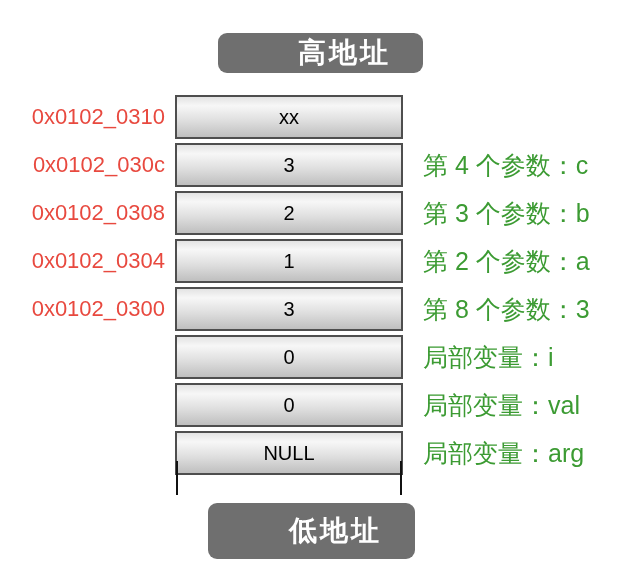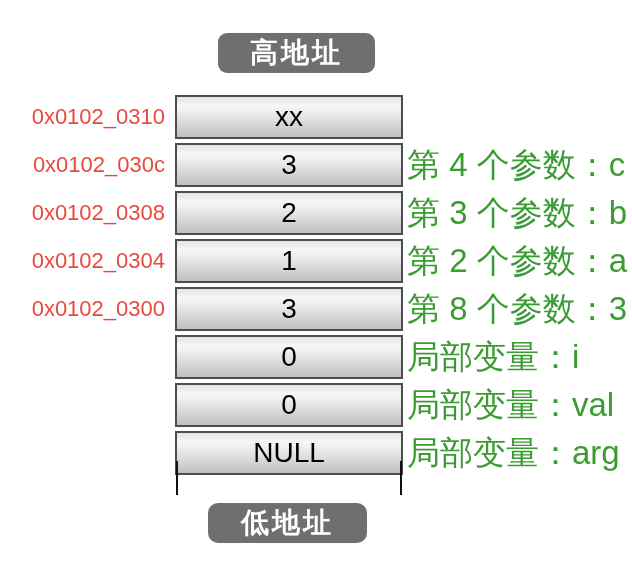--- a/index.html
+++ b/index.html
@@ -15,23 +15,24 @@
     position: absolute;
     background: #6f6f6f;
     color: #ffffff;
     border-radius: 9px;
     display: flex;
     align-items: center;
     justify-content: center;
     font-size: 28px;
     font-weight: bold;
     letter-spacing: 3px;
+    padding-left: 48px;
   }
   .badge-top    { left: 218px; top: 33px;  width: 157px; height: 40px; }
-  .badge-bottom { left: 208px; top: 503px; width: 159px; height: 40px; border-radius: 10px; }
+  .badge-bottom { left: 208px; top: 503px; width: 159px; height: 56px; }
 
   .col {
     position: absolute;
     display: flex;
     flex-direction: column;
     gap: 4px;
     top: 95px;
   }
   .col-addresses { left: 0;     width: 165px; }
   .col-cells     { left: 175px; width: 228px; }
@@ -47,30 +48,31 @@
   }
   .cell {
     box-sizing: border-box;
     width: 228px;
     height: 44px;
     border: 2px solid #4e4e4e;
     background: linear-gradient(180deg, #e3e3e3 0%, #f7f7f7 22%, #dedede 60%, #bfbfbf 100%);
     display: flex;
     align-items: center;
     justify-content: center;
-    font-size: 28px;
+    font-size: 20px;
     color: #000000;
   }
   .lab {
     height: 44px;
     line-height: 44px;
     text-align: left;
     color: #3c9b33;
-    font-size: 33px;
+    font-size: 25px;
     white-space: nowrap;
+    margin-left: 16px;
   }
   .cont-line {
     position: absolute;
     top: 461px;
     width: 2px;
     height: 34px;
     background: #111111;
   }
   .cont-left  { left: 176px; }
   .cont-right { left: 400px; }

